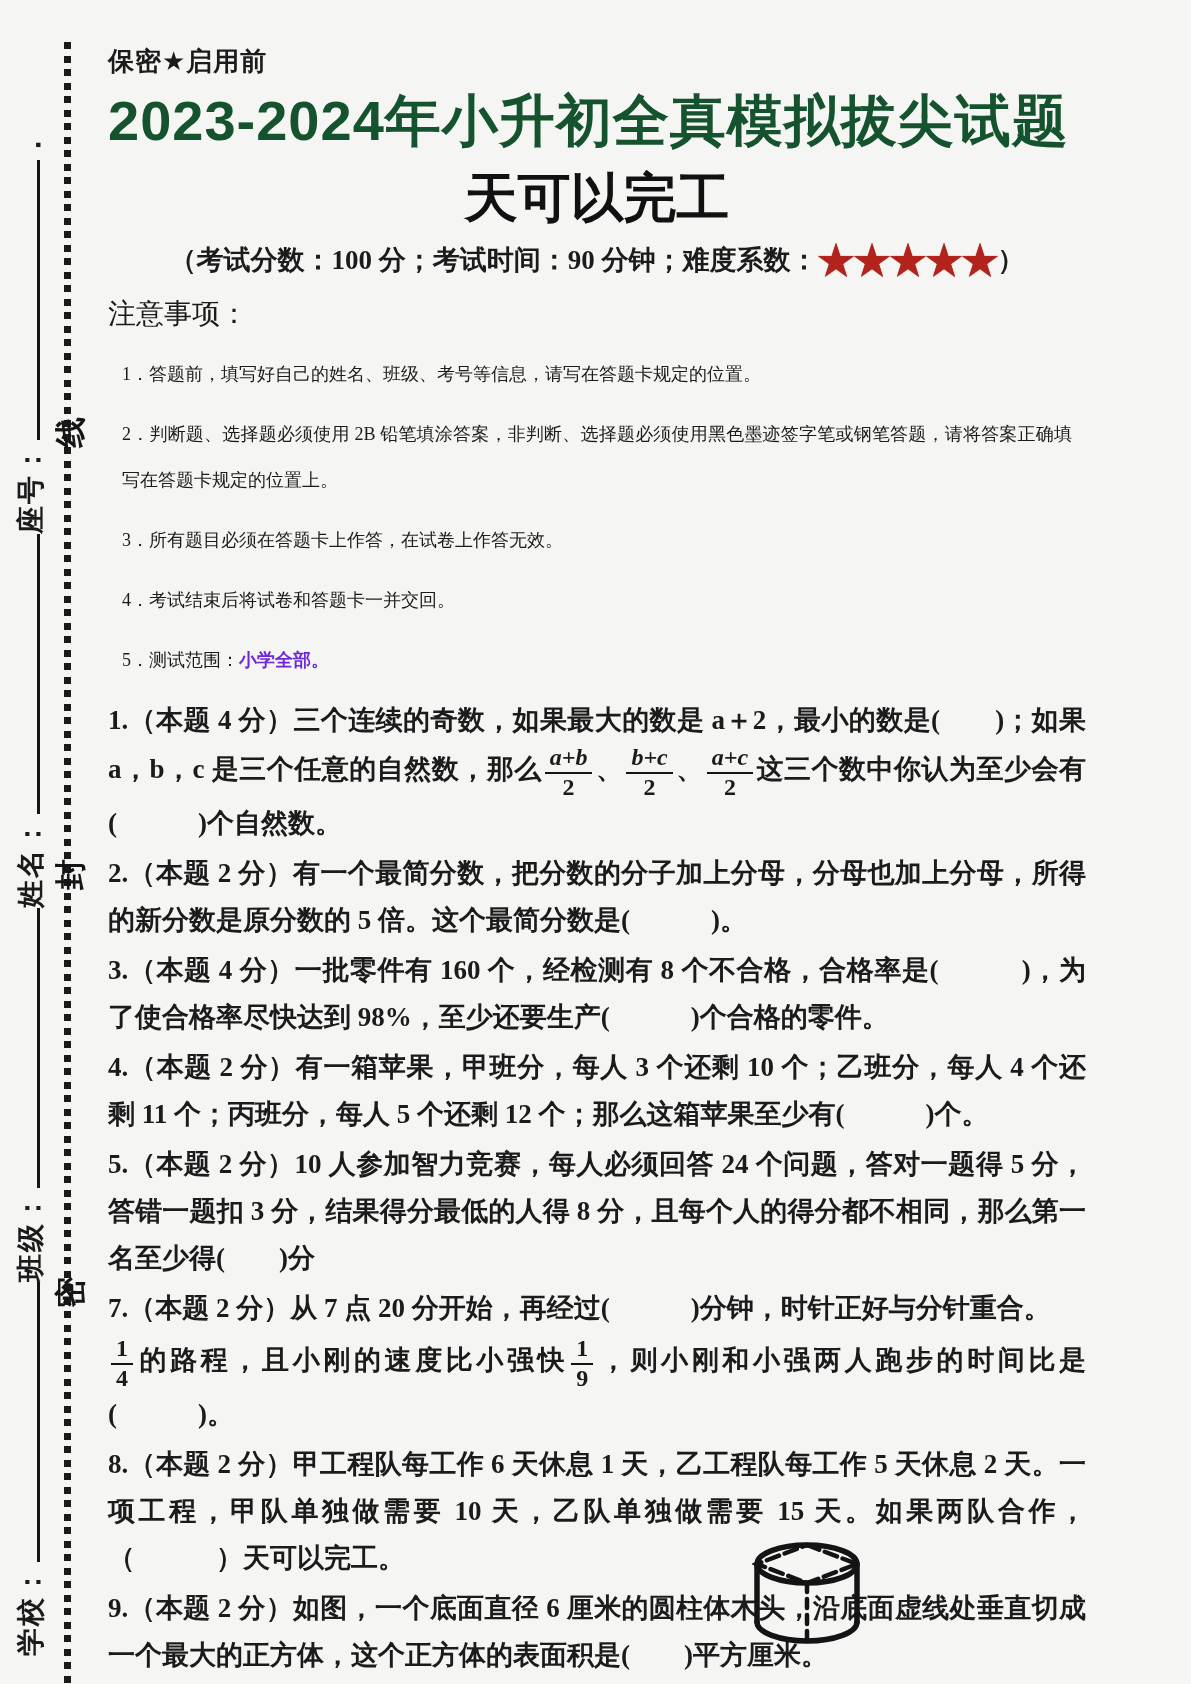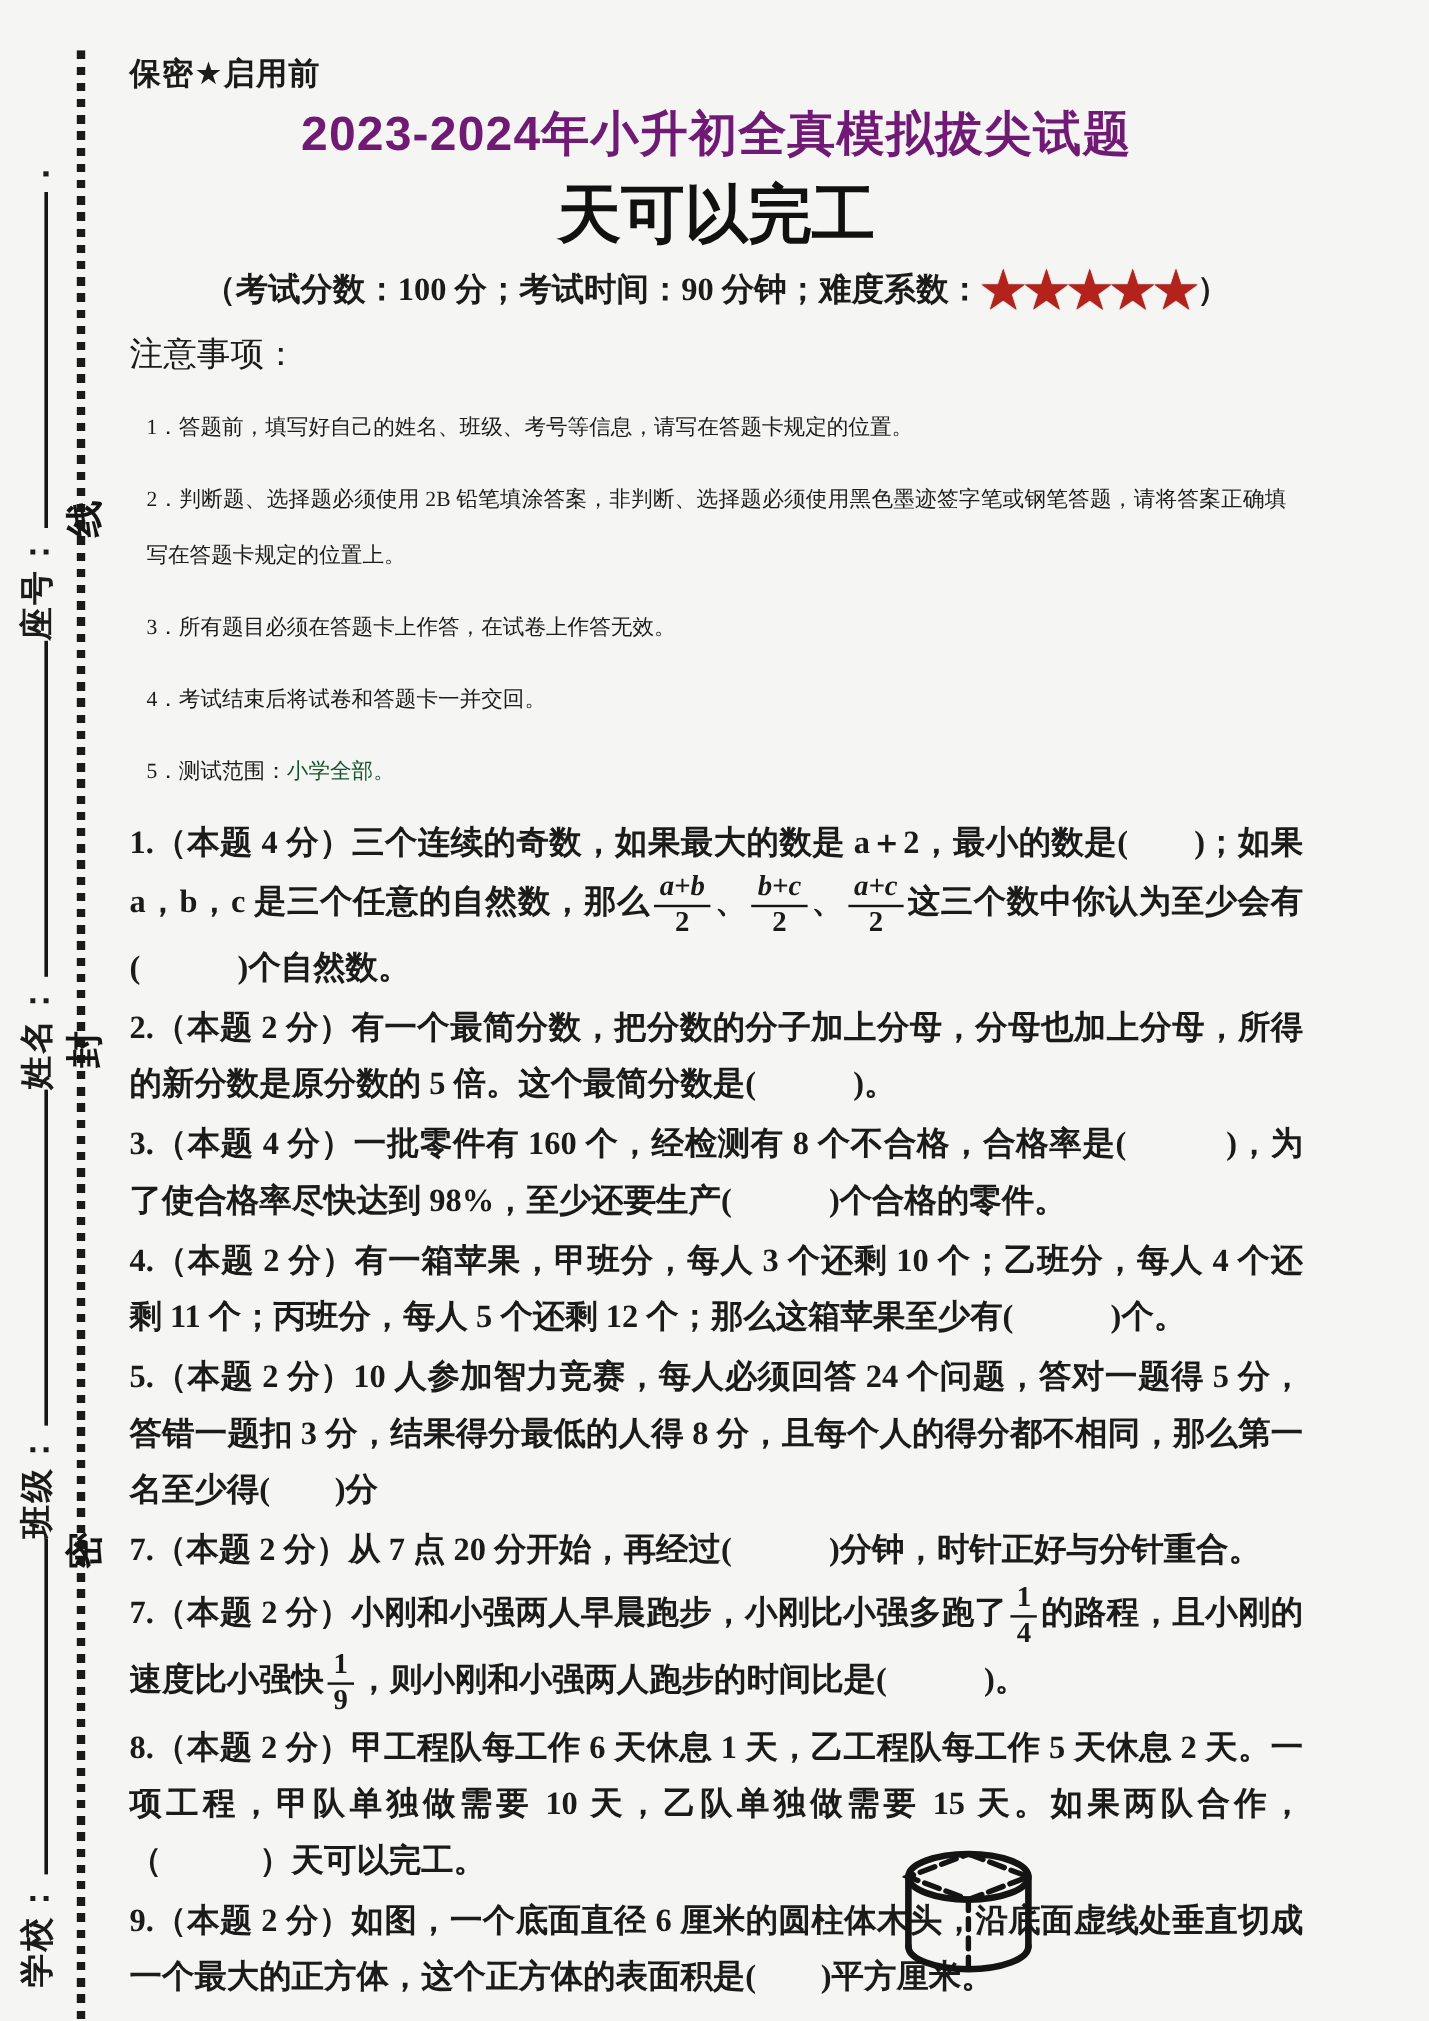--- a/index.html
+++ b/index.html
@@ -26,38 +26,38 @@
     position:absolute;left:50px;transform:rotate(-90deg);transform-origin:top left;
     font-family:"Liberation Sans","DejaVu Sans",sans-serif;font-weight:bold;font-size:31px;color:#151515;
   }
   
   .content{position:absolute;left:108px;top:12px;width:978px;}
   .confidential{
     padding-top:32px;font-family:"Liberation Sans","DejaVu Sans",sans-serif;
     font-weight:bold;font-size:26px;letter-spacing:1px;
   }
   .title{
-    margin:10px 0 0;text-align:center;font-family:"Liberation Sans","DejaVu Sans",sans-serif;
-    font-weight:900;font-size:40px;line-height:1.15;letter-spacing:1px;color:#701a75;
+    margin:10px 0 0;font-family:"Liberation Sans","DejaVu Sans",sans-serif;
+    font-weight:900;font-size:56px;line-height:1.15;letter-spacing:1px;color:#14532d;
   }
   .subtitle{
     margin:16px 0 0;text-align:center;font-family:"Liberation Sans","DejaVu Sans",sans-serif;
     font-weight:900;font-size:53px;line-height:1.1;color:#111;
   }
   .meta{margin:12px 0 0;text-align:center;font-size:27px;font-weight:bold;line-height:40px;}
   .stars{color:#b3231c;font-size:37px;letter-spacing:-1px;vertical-align:-4px;
          text-shadow:0 0 1px #6e100c;}
   .notice-heading{margin:10px 0 0;font-size:28px;line-height:46px;}
   .line{margin:14px;font-size:18px;line-height:46px;text-align:justify;}
   .section-heading{
     margin:8px 0 4px;font-family:"Liberation Sans","DejaVu Sans",sans-serif;
     font-weight:bold;font-size:28px;line-height:46px;
   }
   .question{margin:0 0 3px;font-size:27px;line-height:47px;text-align:justify;font-weight:bold;}
-  .red{color:#14532d;font-weight:normal;}
+  .red{color:#6d28d9;font-weight:bold;}
   
   .frac{display:inline-block;vertical-align:middle;text-align:center;
         line-height:1.05;font-size:24px;margin:0 3px;}
   .frac .num{display:block;border-bottom:2px solid #141414;padding:1px 5px 2px;}
   .frac .den{display:block;padding-top:1px;}
   .frac.it .num{font-style:italic;}
   
   .figure{position:absolute;left:752px;top:1534px;}
 </style>
 </head>
@@ -86,21 +86,21 @@
       <p class="line"><span>4．考试结束后将试卷和答题卡一并交回。</span></p>
       <p class="line"><span>5．测试范围：</span><span class="red">小学全部。</span></p>
     </div>
   <div>
       <p class="question"><span>1.（本题 4 分）三个连续的奇数，如果最大的数是 a＋2，最小的数是(　　)；如果 a，b，c 是三个任意的自然数，那么</span><span class="frac it"><span class="num">a+b</span><span class="den">2</span></span><span>、</span><span class="frac it"><span class="num">b+c</span><span class="den">2</span></span><span>、</span><span class="frac it"><span class="num">a+c</span><span class="den">2</span></span><span>这三个数中你认为至少会有(　　　)个自然数。</span></p>
       <p class="question"><span>2.（本题 2 分）有一个最简分数，把分数的分子加上分母，分母也加上分母，所得的新分数是原分数的 5 倍。这个最简分数是(　　　)。</span></p>
       <p class="question"><span>3.（本题 4 分）一批零件有 160 个，经检测有 8 个不合格，合格率是(　　　)，为了使合格率尽快达到 98%，至少还要生产(　　　)个合格的零件。</span></p>
       <p class="question"><span>4.（本题 2 分）有一箱苹果，甲班分，每人 3 个还剩 10 个；乙班分，每人 4 个还剩 11 个；丙班分，每人 5 个还剩 12 个；那么这箱苹果至少有(　　　)个。</span></p>
       <p class="question"><span>5.（本题 2 分）10 人参加智力竞赛，每人必须回答 24 个问题，答对一题得 5 分，答错一题扣 3 分，结果得分最低的人得 8 分，且每个人的得分都不相同，那么第一名至少得(　　)分</span></p>
       <p class="question"><span>7.（本题 2 分）从 7 点 20 分开始，再经过(　　　)分钟，时针正好与分针重合。</span></p>
-      <p class="question"><span>7.（本题 2 分）小刚和小强两人早晨跑步，小刚比小强多跑了</span><span class="frac"><span class="num">1</span><span class="den">4</span></span><span>的路程，且小刚的速度比小强快</span><span class="frac"><span class="num">1</span><span class="den">9</span></span><span>，则小刚和小强两人跑步的时间比是(　　　)。</span></p>
+      <p class="question"><span class="frac"><span class="num">1</span><span class="den">4</span></span><span>的路程，且小刚的速度比小强快</span><span class="frac"><span class="num">1</span><span class="den">9</span></span><span>，则小刚和小强两人跑步的时间比是(　　　)。</span></p>
       <p class="question"><span>8.（本题 2 分）甲工程队每工作 6 天休息 1 天，乙工程队每工作 5 天休息 2 天。一项工程，甲队单独做需要 10 天，乙队单独做需要 15 天。如果两队合作，（　　　）天可以完工。</span></p>
       <p class="question"><span>9.（本题 2 分）如图，一个底面直径 6 厘米的圆柱体木头，沿底面虚线处垂直切成一个最大的正方体，这个正方体的表面积是(　　)平方厘米。</span></p>
     </div>
 </div>
 
 <div class="figure">
   <svg width="110" height="112" viewBox="0 0 110 112">
     <g fill="none" stroke="#141414" stroke-linecap="round">
       <ellipse cx="55" cy="30" rx="50" ry="19" stroke-width="5.5"></ellipse>
       <path d="M5 30 V88" stroke-width="5.5"></path>

